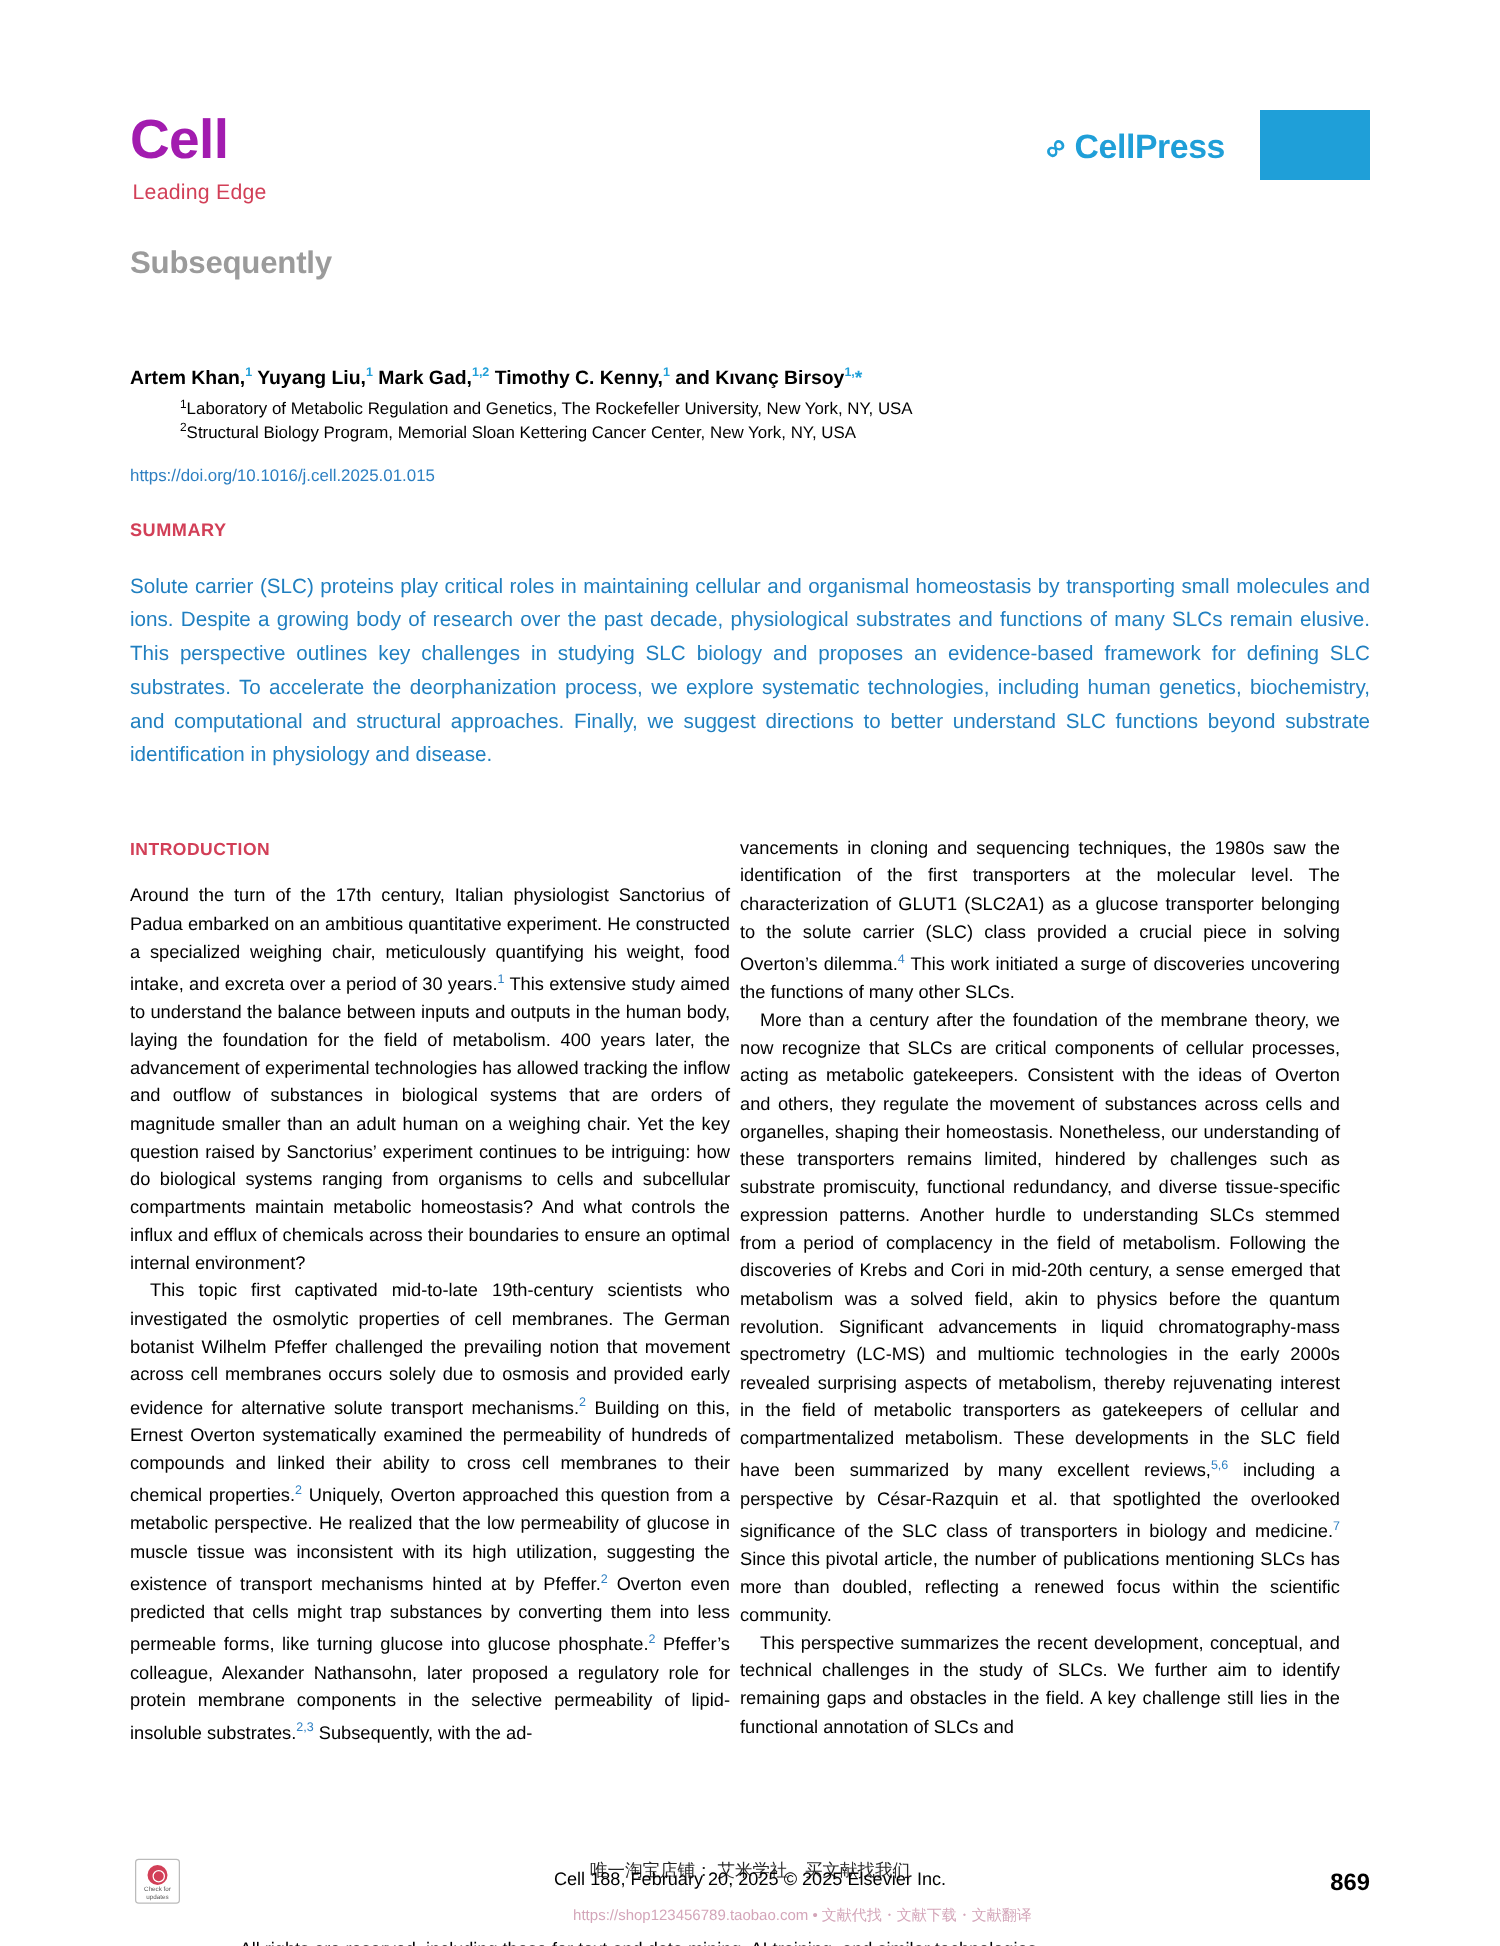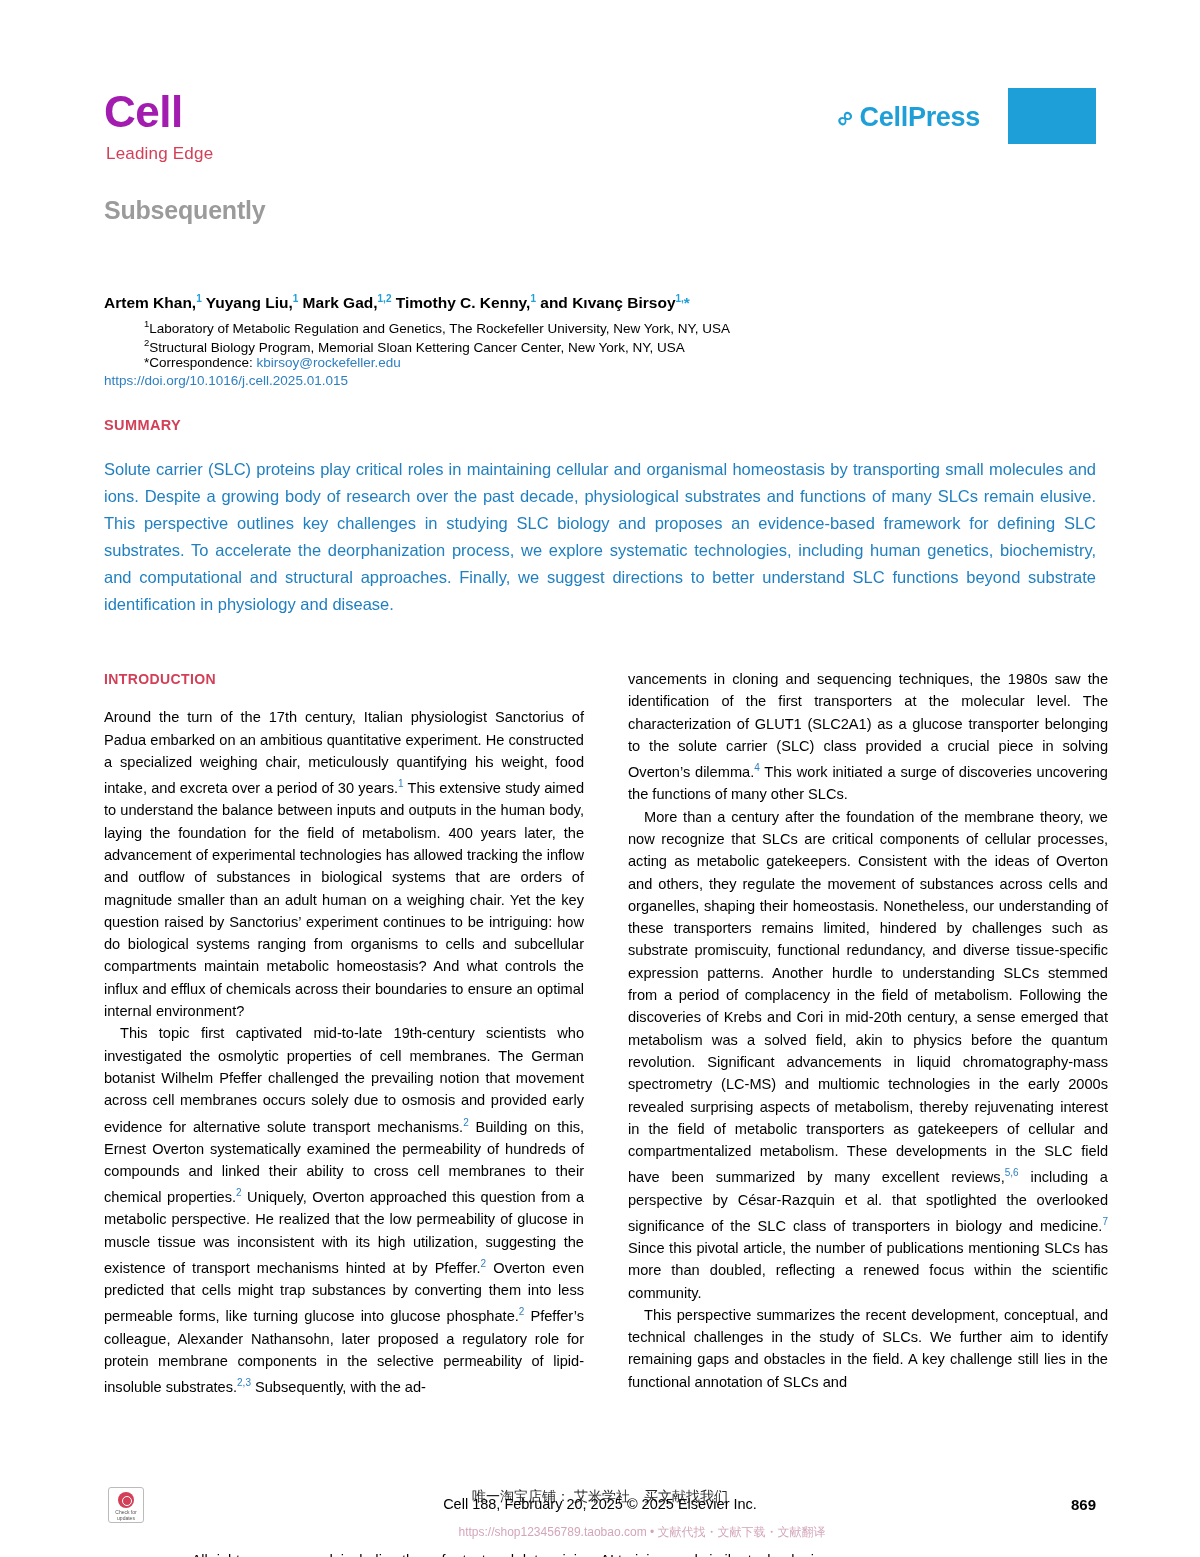--- a/index.html
+++ b/index.html
@@ -149,21 +149,21 @@
   .col {
     position: absolute;
     top: 668px;
     width: 480px;
     font-size: 14.6px;
     line-height: 22.3px;
     text-align: justify;
     color: #000;
   }
   .col-left { left: 104px; }
-  .col-right { left: 628px; }
+  .col-right { left: 592px; }
   .sec-head {
     font-size: 14px;
     font-weight: bold;
     color: #d23f57;
     letter-spacing: 0.4px;
     margin: 0 0 16px 0;
   }
   .col p {
     margin: 0;
     text-indent: 0;
@@ -192,21 +192,21 @@
     top: 1552px;
     width: 1025px;
     text-align: center;
     font-size: 14.5px;
     color: #000;
   }
   .page-num {
     position: absolute;
     right: 104px;
     top: 1496px;
-    font-size: 15px;
+    font-size: 19px;
     font-weight: bold;
   }
   .crossmark {
     position: absolute;
     left: 108px;
     top: 1487px;
     width: 34px;
     height: 34px;
     border: 1px solid #bbb;
     border-radius: 3px;
@@ -265,21 +265,20 @@
     <div class="leading-edge">Leading Edge</div>
     <div class="cellpress"><span class="cellpress-mark">∞</span><span>CellPress</span></div>
     <div class="blue-block"></div>
   </div>
 
   <div class="article-type">Subsequently</div>
 
   <div class="authors">Artem Khan,<sup>1</sup> Yuyang Liu,<sup>1</sup> Mark Gad,<sup>1,2</sup> Timothy C. Kenny,<sup>1</sup> and Kıvanç Birsoy<sup>1,</sup><span class="star">*</span></div>
   <div class="affil affil-1"><sup>1</sup>Laboratory of Metabolic Regulation and Genetics, The Rockefeller University, New York, NY, USA</div>
   <div class="affil affil-2"><sup>2</sup>Structural Biology Program, Memorial Sloan Kettering Cancer Center, New York, NY, USA</div>
-  <div class="affil corr"><span>*Correspondence:</span> <a href="#">kbirsoy@rockefeller.edu</a></div>
   <div class="doi"><a href="#">https://doi.org/10.1016/j.cell.2025.01.015</a></div>
 
   <div class="summary-head">SUMMARY</div>
   <div class="summary-body">Solute carrier (SLC) proteins play critical roles in maintaining cellular and organismal homeostasis by transporting small molecules and ions. Despite a growing body of research over the past decade, physiological substrates and functions of many SLCs remain elusive. This perspective outlines key challenges in studying SLC biology and proposes an evidence-based framework for defining SLC substrates. To accelerate the deorphanization process, we explore systematic technologies, including human genetics, biochemistry, and computational and structural approaches. Finally, we suggest directions to better understand SLC functions beyond substrate identification in physiology and disease.</div>
 
   <div class="col col-left">
     <div class="sec-head">INTRODUCTION</div>
     <p>Around the turn of the 17th century, Italian physiologist Sanctorius of Padua embarked on an ambitious quantitative experiment. He constructed a specialized weighing chair, meticulously quantifying his weight, food intake, and excreta over a period of 30 years.<sup class="ref">1</sup> This extensive study aimed to understand the balance between inputs and outputs in the human body, laying the foundation for the field of metabolism. 400 years later, the advancement of experimental technologies has allowed tracking the inflow and outflow of substances in biological systems that are orders of magnitude smaller than an adult human on a weighing chair. Yet the key question raised by Sanctorius’ experiment continues to be intriguing: how do biological systems ranging from organisms to cells and subcellular compartments maintain metabolic homeostasis? And what controls the influx and efflux of chemicals across their boundaries to ensure an optimal internal environment?</p>
     <p class="indent">This topic first captivated mid-to-late 19th-century scientists who investigated the osmolytic properties of cell membranes. The German botanist Wilhelm Pfeffer challenged the prevailing notion that movement across cell membranes occurs solely due to osmosis and provided early evidence for alternative solute transport mechanisms.<sup class="ref">2</sup> Building on this, Ernest Overton systematically examined the permeability of hundreds of compounds and linked their ability to cross cell membranes to their chemical properties.<sup class="ref">2</sup> Uniquely, Overton approached this question from a metabolic perspective. He realized that the low permeability of glucose in muscle tissue was inconsistent with its high utilization, suggesting the existence of transport mechanisms hinted at by Pfeffer.<sup class="ref">2</sup> Overton even predicted that cells might trap substances by converting them into less permeable forms, like turning glucose into glucose phosphate.<sup class="ref">2</sup> Pfeffer’s colleague, Alexander Nathansohn, later proposed a regulatory role for protein membrane components in the selective permeability of lipid-insoluble substrates.<sup class="ref">2,3</sup> Subsequently, with the ad-</p>
   </div>

